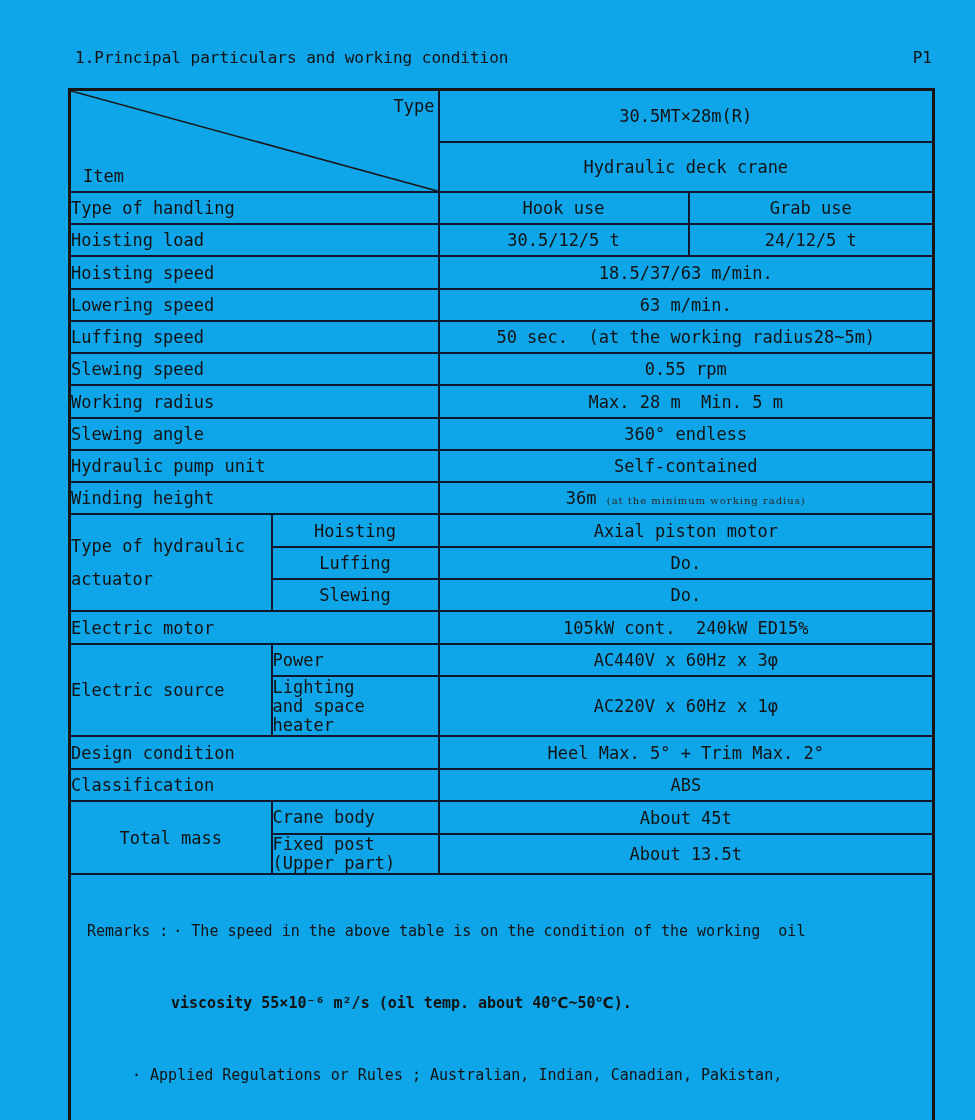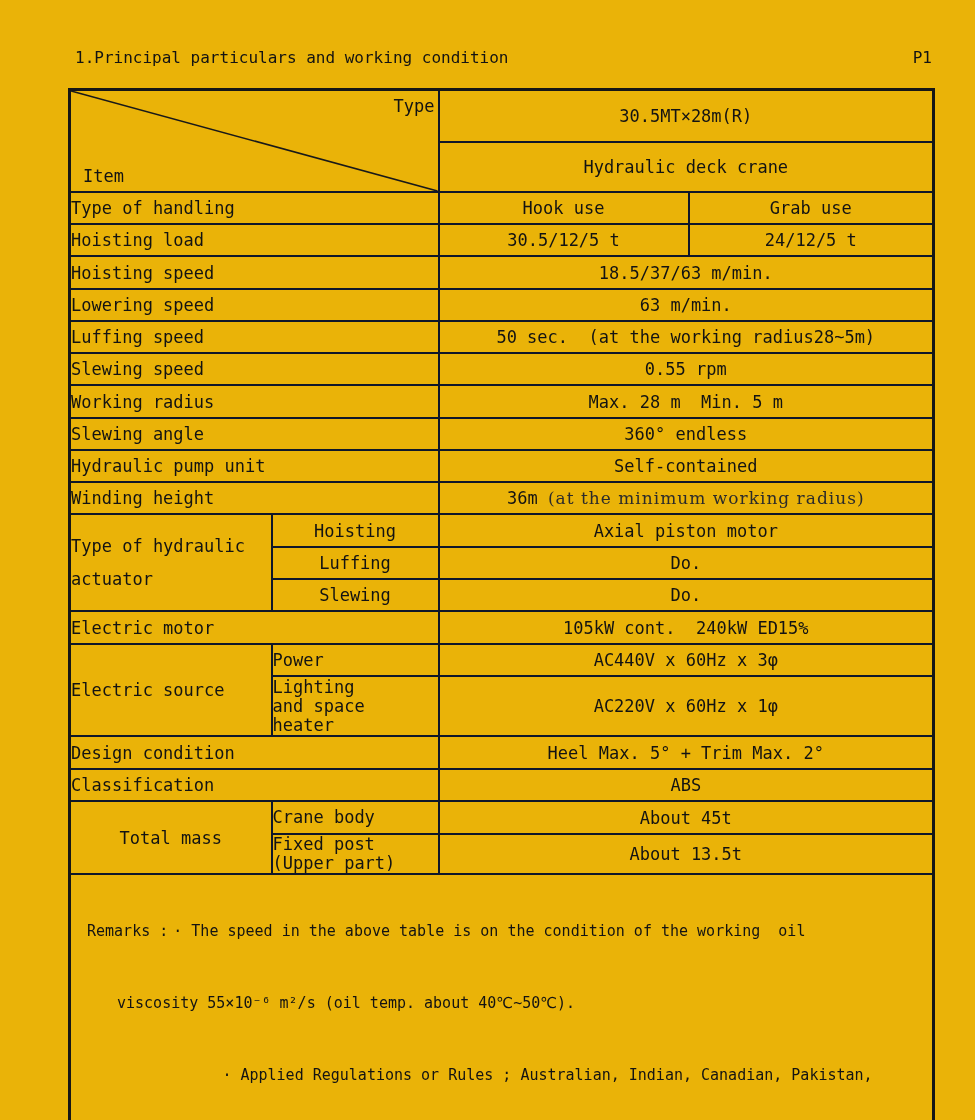--- a/index.html
+++ b/index.html
@@ -1,21 +1,21 @@
 <!DOCTYPE html>
 <html><head>
 <meta charset="utf-8">
 <style>
   * { margin: 0; padding: 0; box-sizing: border-box; }
   html, body { background: #e8e8e8; }
   .page {
     position: relative;
     width: 975px;
     height: 1120px;
-    background: #eab308;
+    background: #0ea5e9;
     font-family: "DejaVu Sans Mono", "DejaVu Sans", monospace;
     color: #131313;
     overflow: hidden;
   }
   .doc-header {
     position: absolute;
     left: 75px;
     right: 43px;
     top: 48px;
     display: flex;
@@ -48,32 +48,32 @@
   td.lbl-top { vertical-align: top; padding-top: 5px; line-height: 33px; margin-left: 48px; }
 
   
   td.diag { position: relative; padding: 0; }
   td.diag svg { position: absolute; inset: 0; width: 100%; height: 100%; }
   .diag-type { position: absolute; top: 5px; right: 3px; }
   .diag-item { position: absolute; bottom: 5px; left: 12px; }
 
   .note {
     font-family: "DejaVu Serif", serif;
-    font-size: 17px;
+    font-size: 10px;
     color: #2b2b2b;
     letter-spacing: 1px;
   }
 
   
   td.remarks-cell { vertical-align: top; padding-top: 7px; }
   .rl { white-space: pre; line-height: 32px; font-size: 15px; }
   .rl-0 { padding-left: 16px; }
   .rl-0 .rl-text { margin-left: 5px; }
-  .rl-1 { padding-left: 92px; text-align: center; }
-  .rl-1a { padding-left: 46px; }
+  .rl-1 { padding-left: 61px; }
+  .rl-1a { padding-left: 100px; font-weight: bold; }
 </style>
 </head>
 <body>
 
 <div class="page">
 
   <div class="doc-header">
     <span>1.Principal particulars and working condition</span>
     <span>P1</span>
   </div>

